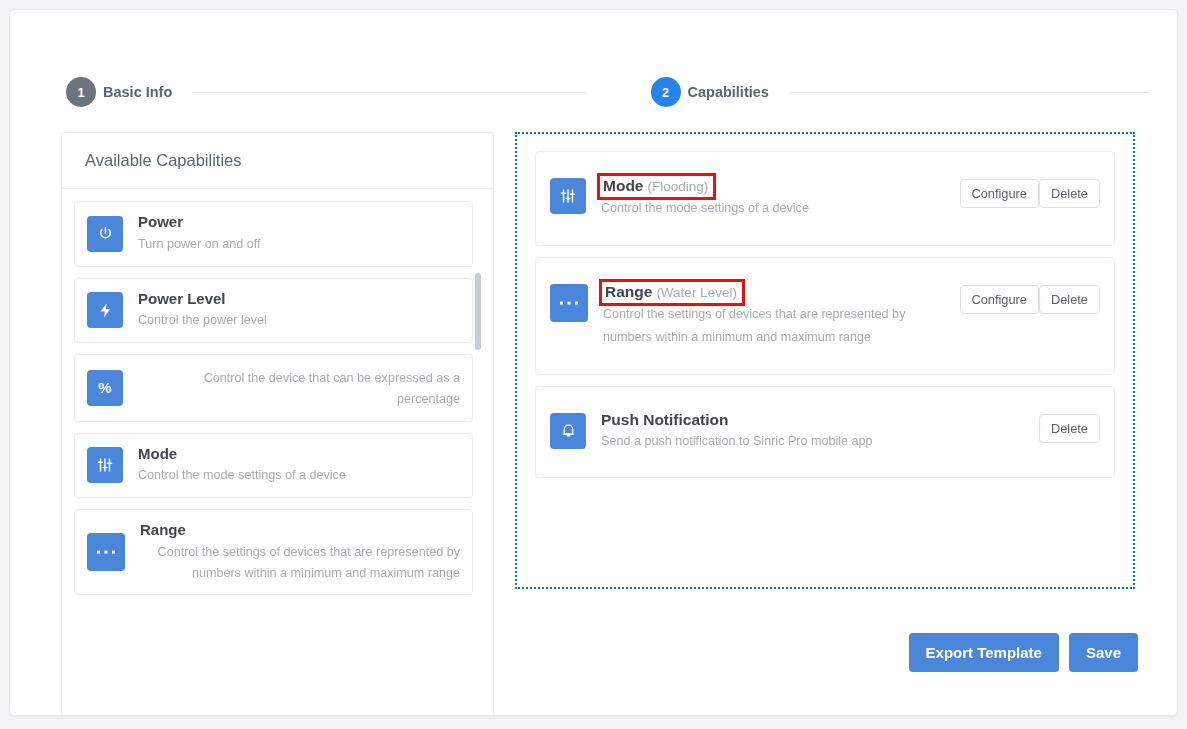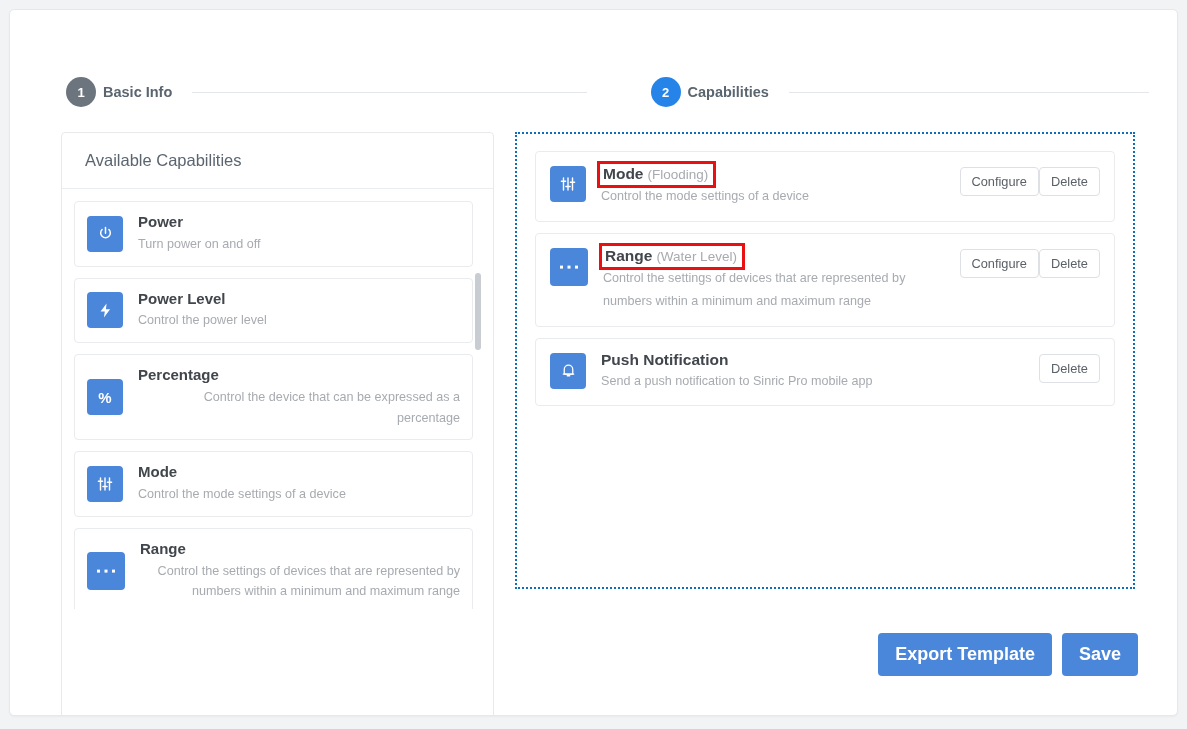--- a/index.html
+++ b/index.html
@@ -166,21 +166,21 @@
     padding: 17px 18px;
   }
   .sel-item {
     position: relative;
     display: flex;
     align-items: flex-start;
     border: 1px solid #e9ebee;
     border-radius: 4px;
     background: #fff;
     margin-bottom: 11px;
-    padding: 12px 14px;
+    padding: 24px 14px;
     min-height: 58px;
   }
   .sel-item .tile { margin-top: 2px; }
   .sel-text { flex: 1 1 auto; min-width: 0; padding-right: 10px; }
   .sel-title-row {
     display: inline-block;
     position: relative;
   }
   .sel-title {
     font-size: 15.5px;
@@ -230,21 +230,21 @@
     position: absolute;
     right: 39px; top: 623px;
     display: flex;
     gap: 10px;
   }
   .btn-primary {
     background: #4a86d9;
     border: none;
     border-radius: 4px;
     color: #ffffff;
-    font-size: 18px;
+    font-size: 15px;
     font-weight: bold;
     padding: 11px 17px;
     font-family: "Liberation Sans", sans-serif;
     cursor: pointer;
     white-space: nowrap;
   }
 </style>
 </head>
 <body>
 
@@ -293,21 +293,20 @@
             <div class="item-title">Power Level</div>
             <div class="item-desc">Control the power level</div>
           </div>
         </div>
 
         <div class="avail-item">
           <div class="tile">
             <span class="glyph-pct">%</span>
           </div>
           <div class="item-text">
-            <div class="item-title">Percentage</div>
             <div class="item-desc">Control the device that can be expressed as a percentage</div>
           </div>
         </div>
 
         <div class="avail-item">
           <div class="tile">
             <svg width="18" height="18" viewBox="0 0 24 24" stroke="#ffffff" stroke-width="1.9" stroke-linecap="round" fill="none">
               <path d="M6 4 V20"></path>
                 <path d="M12 4 V20"></path>
                 <path d="M18 4 V20"></path>

